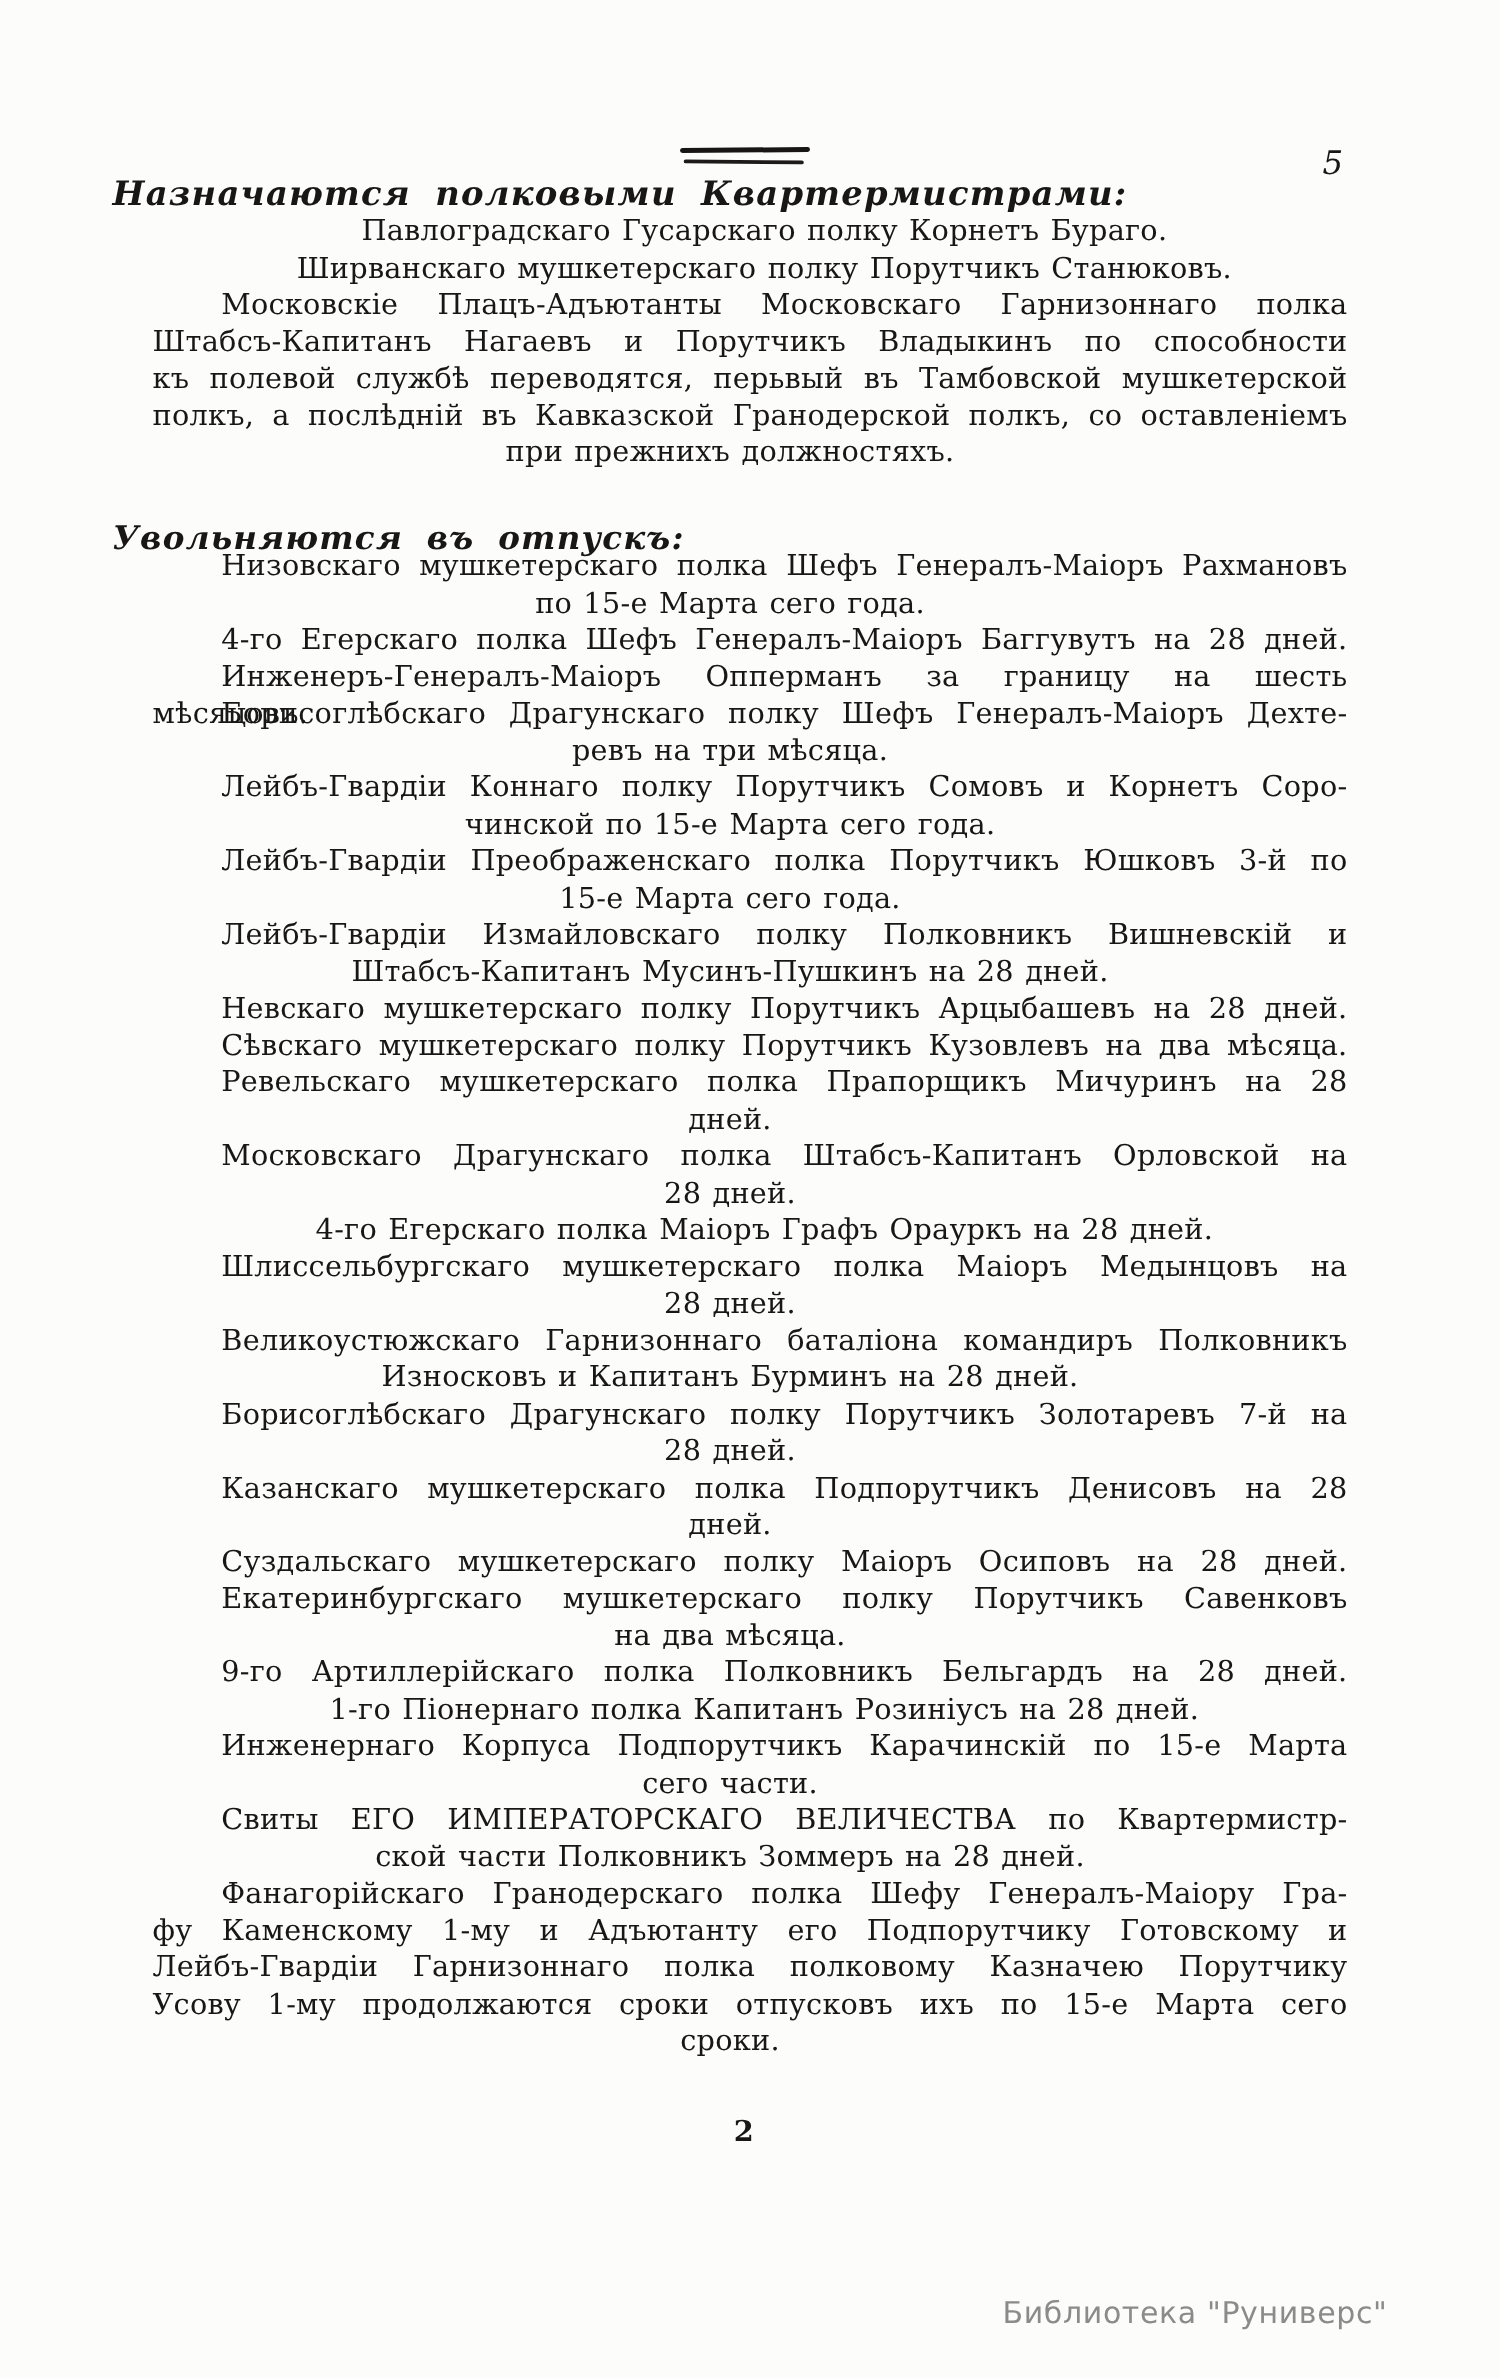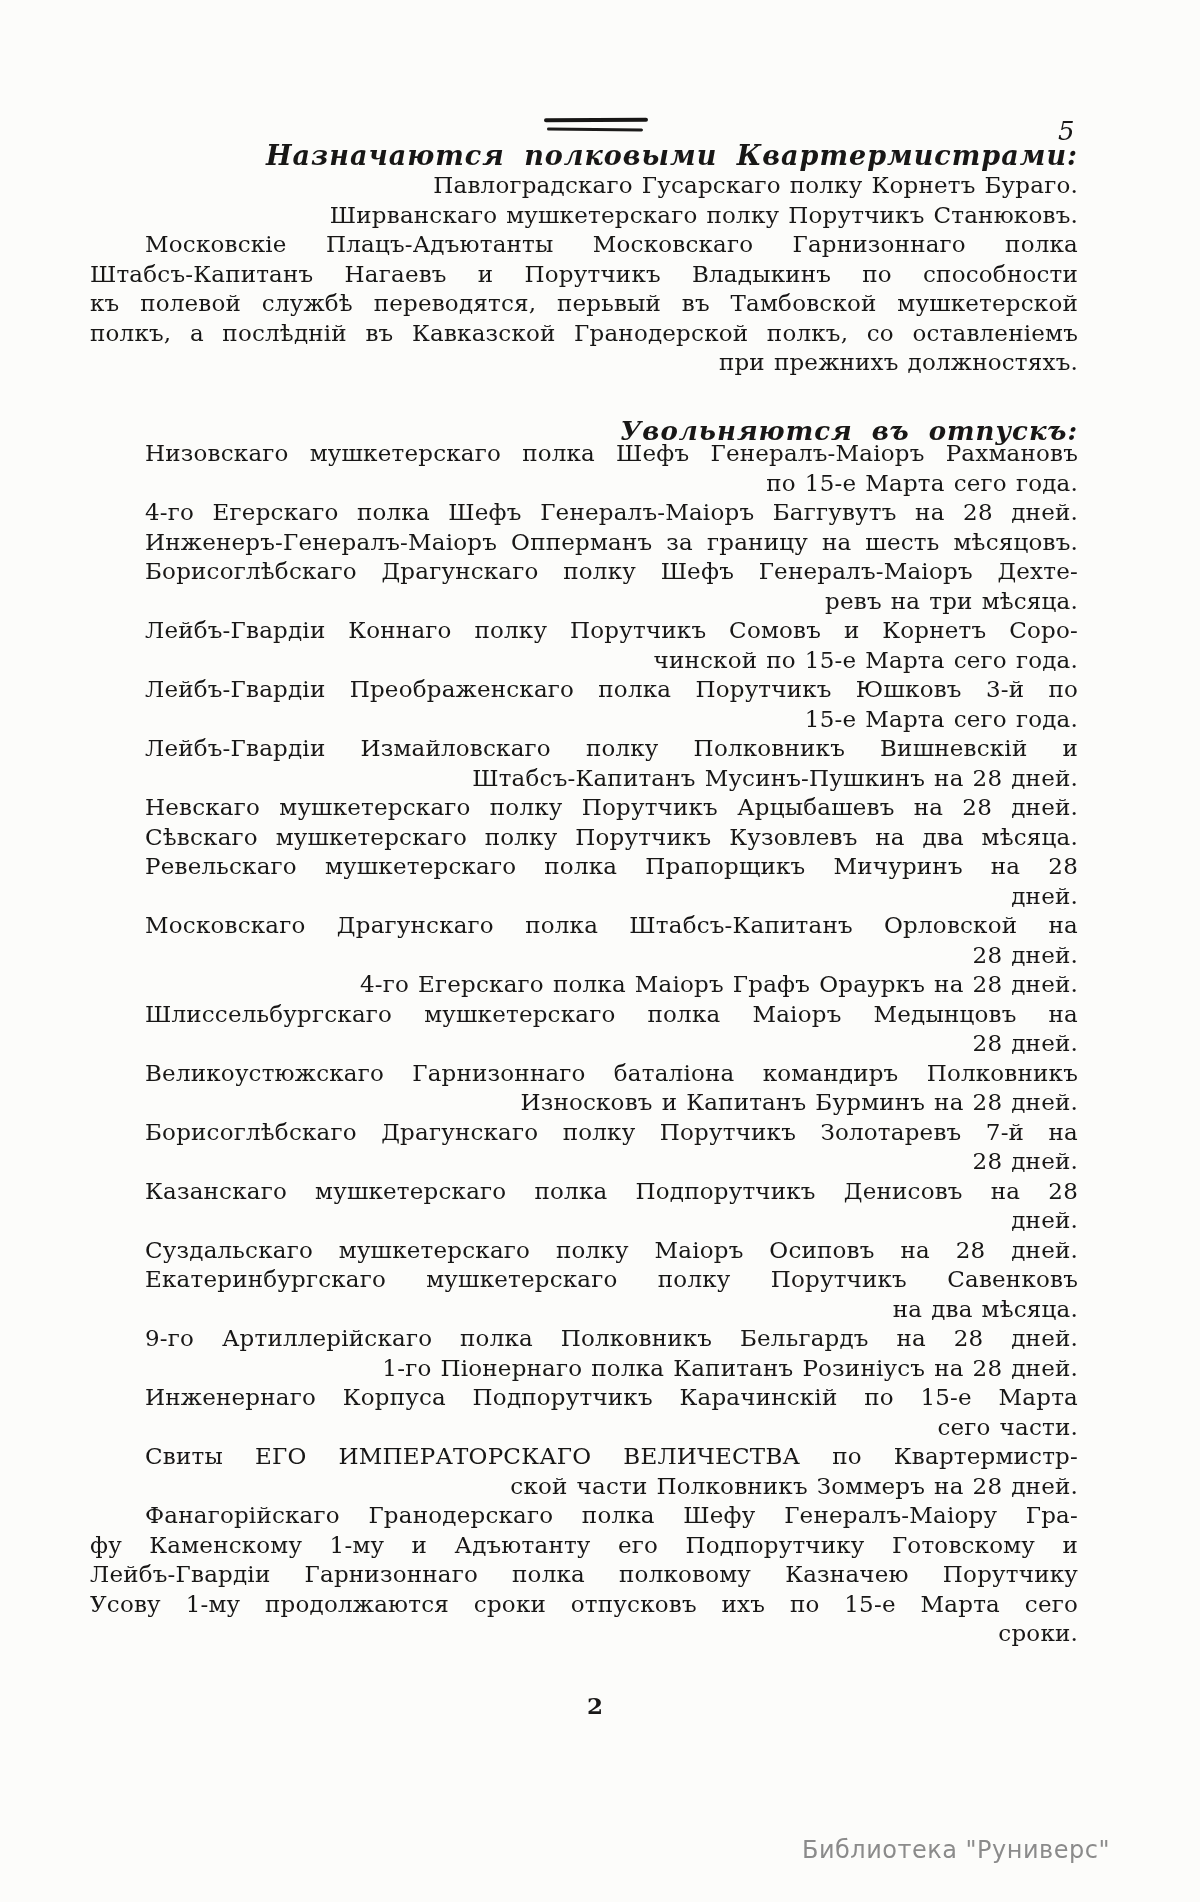--- a/index.html
+++ b/index.html
@@ -14,36 +14,36 @@
   
   .ornament{position:absolute;left:544px;top:118px;width:104px;}
   .ornament .bar1{height:4px;background:#171615;border-radius:2px;transform:rotate(-0.4deg);}
   .ornament .bar2{height:3px;background:#1c1b1a;border-radius:2px;margin-top:6px;width:96px;margin-left:3px;transform:rotate(0.5deg);}
   .pagenum-top{
     position:absolute;left:1058px;top:116px;
     font-size:26px;font-style:italic;
   }
   .heading{
     position:absolute;left:90px;width:988px;
-    text-align:right;
+    text-align:left;
     font-style:italic;font-weight:bold;
     font-size:27px;letter-spacing:1px;word-spacing:9px;
     white-space:nowrap;
   }
   .heading.h1{top:140px;}
   .heading.h2{top:416px;font-size:26px;}
   .textblock{
     position:absolute;left:90px;width:988px;
     font-size:23px;line-height:29.5px;
     letter-spacing:0.2px;word-spacing:1.5px;
   }
   .textblock.s1{top:171px;}
   .textblock.s2{top:439px;}
-  .line{height:29.5px;text-align:right;white-space:nowrap;}
-  .line.just{white-space:normal;text-align:justify;text-align-last:justify;}
+  .line{height:29.5px;text-align:center;white-space:nowrap;}
+  .line.just{white-space:normal;text-align:justify;text-align-last:justify;margin-left:32px;}
   .line.indent{text-indent:55px;}
   .pagenum-bottom{
     position:absolute;left:540px;top:1692px;width:110px;
     text-align:center;font-size:23px;font-weight:bold;
   }
   .watermark{
     position:absolute;left:802px;top:1836px;
     font-family:"DejaVu Sans", sans-serif;
     font-size:24px;color:#8b8b8b;letter-spacing:0.5px;
     white-space:nowrap;

